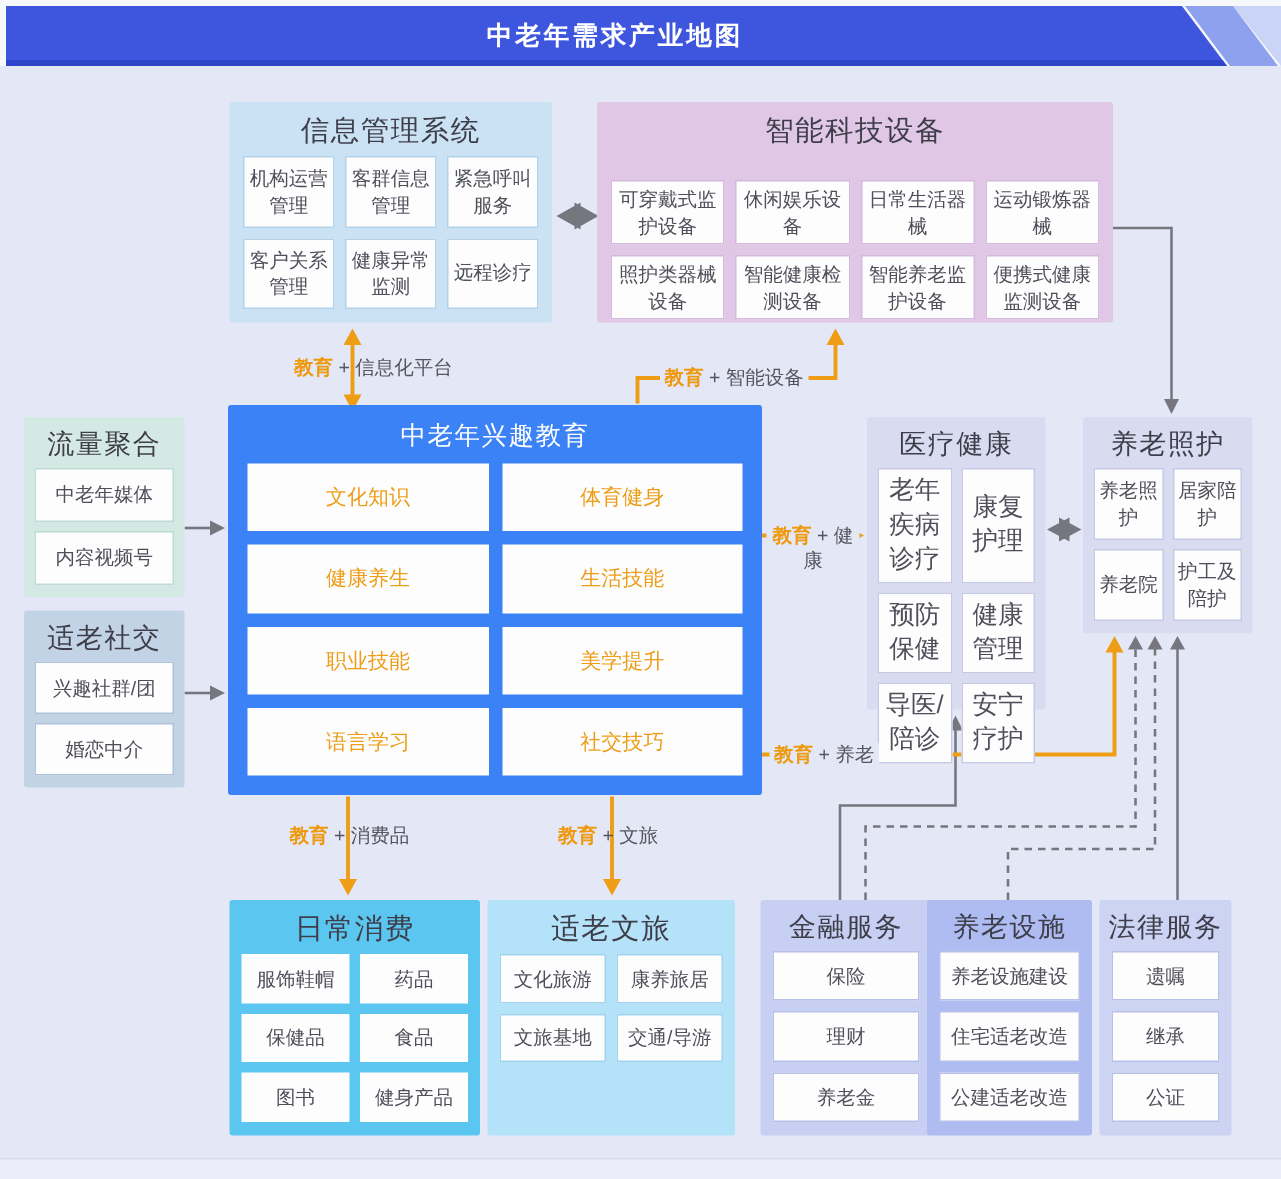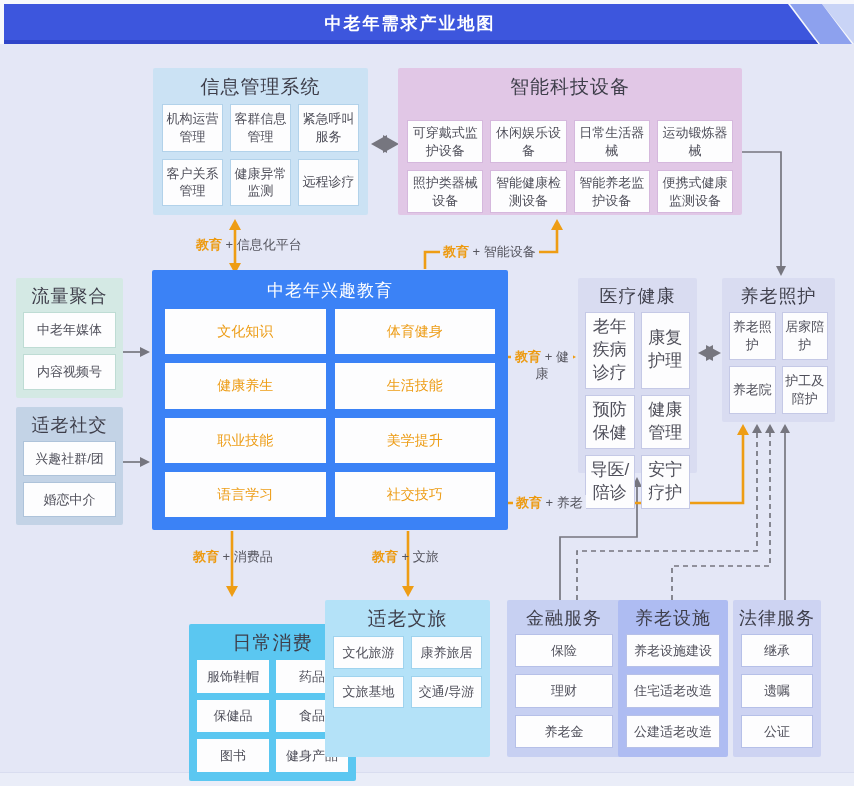--- a/index.html
+++ b/index.html
@@ -52,21 +52,21 @@
 
   #box-medical{left:578px;top:278px;width:119px;height:195px;background:#d9dcf1;}
   #box-medical .ptitle,#box-care .ptitle{font-size:18px;}
   #box-medical .cells{grid-template-columns:1fr 1fr;gap:6px;padding:0 7px 8px;}
   #box-medical .cell{border:1px solid #c5c9e6;font-size:17px;}
 
   #box-care{left:722px;top:278px;width:113px;height:144px;background:#d9dcf1;}
   #box-care .cells{grid-template-columns:1fr 1fr;gap:6px;padding:0 7px 8px;}
   #box-care .cell{border:1px solid #c5c9e6;font-size:13px;}
 
-  #box-daily{left:153px;top:624px;width:167px;height:157px;background:#5bc7f1;margin-left:36px;}
+  #box-daily{left:153px;top:600px;width:167px;height:157px;background:#5bc7f1;}
   #box-daily .cells{grid-template-columns:1fr 1fr;gap:7px;padding:0 8px 9px;border-radius:14px;}
 
   #box-travel{left:325px;top:600px;width:165px;height:157px;background:#b4e2f8;justify-content:space-between;}
   #box-travel .cells{grid-template-columns:1fr 1fr;grid-template-rows:1fr 1fr 1fr;
                      gap:7px;padding:0 8px 9px;}
   #box-travel .cell{border:1px solid #9fd3ee;}
 
   #box-finance{left:507px;top:600px;width:114px;height:157px;background:#c7d0f2;}
   #box-facility{left:618px;top:600px;width:110px;height:157px;background:#aebcf2;}
   #box-legal{left:733px;top:600px;width:88px;height:157px;background:#cdd3f2;justify-content:flex-end;}
@@ -270,22 +270,22 @@
     <div class="cells">
       <div class="cell">养老设施建设</div>
       <div class="cell">住宅适老改造</div>
       <div class="cell">公建适老改造</div>
     </div>
   </div>
 
   <div class="panel" id="box-legal">
     <div class="ptitle">法律服务</div>
     <div class="cells">
+      <div class="cell">遗嘱</div>
       <div class="cell">继承</div>
-      <div class="cell">遗嘱</div>
       <div class="cell">公证</div>
     </div>
   </div>
 
   <div class="lbl" id="lbl-info-platform"><span class="hl">教育</span><span> + 信息化平台</span></div>
   <div class="lbl onln" id="lbl-smart"><span class="hl">教育</span><span> + 智能设备</span></div>
   <div class="lbl" id="lbl-health"><span class="hl">教育</span><span> + 健康</span></div>
   <div class="lbl onln" id="lbl-elder"><span class="hl">教育</span><span> + 养老</span></div>
   <div class="lbl" id="lbl-consumer"><span class="hl">教育</span><span> + 消费品</span></div>
   <div class="lbl" id="lbl-travel"><span class="hl">教育</span><span> + 文旅</span></div>

